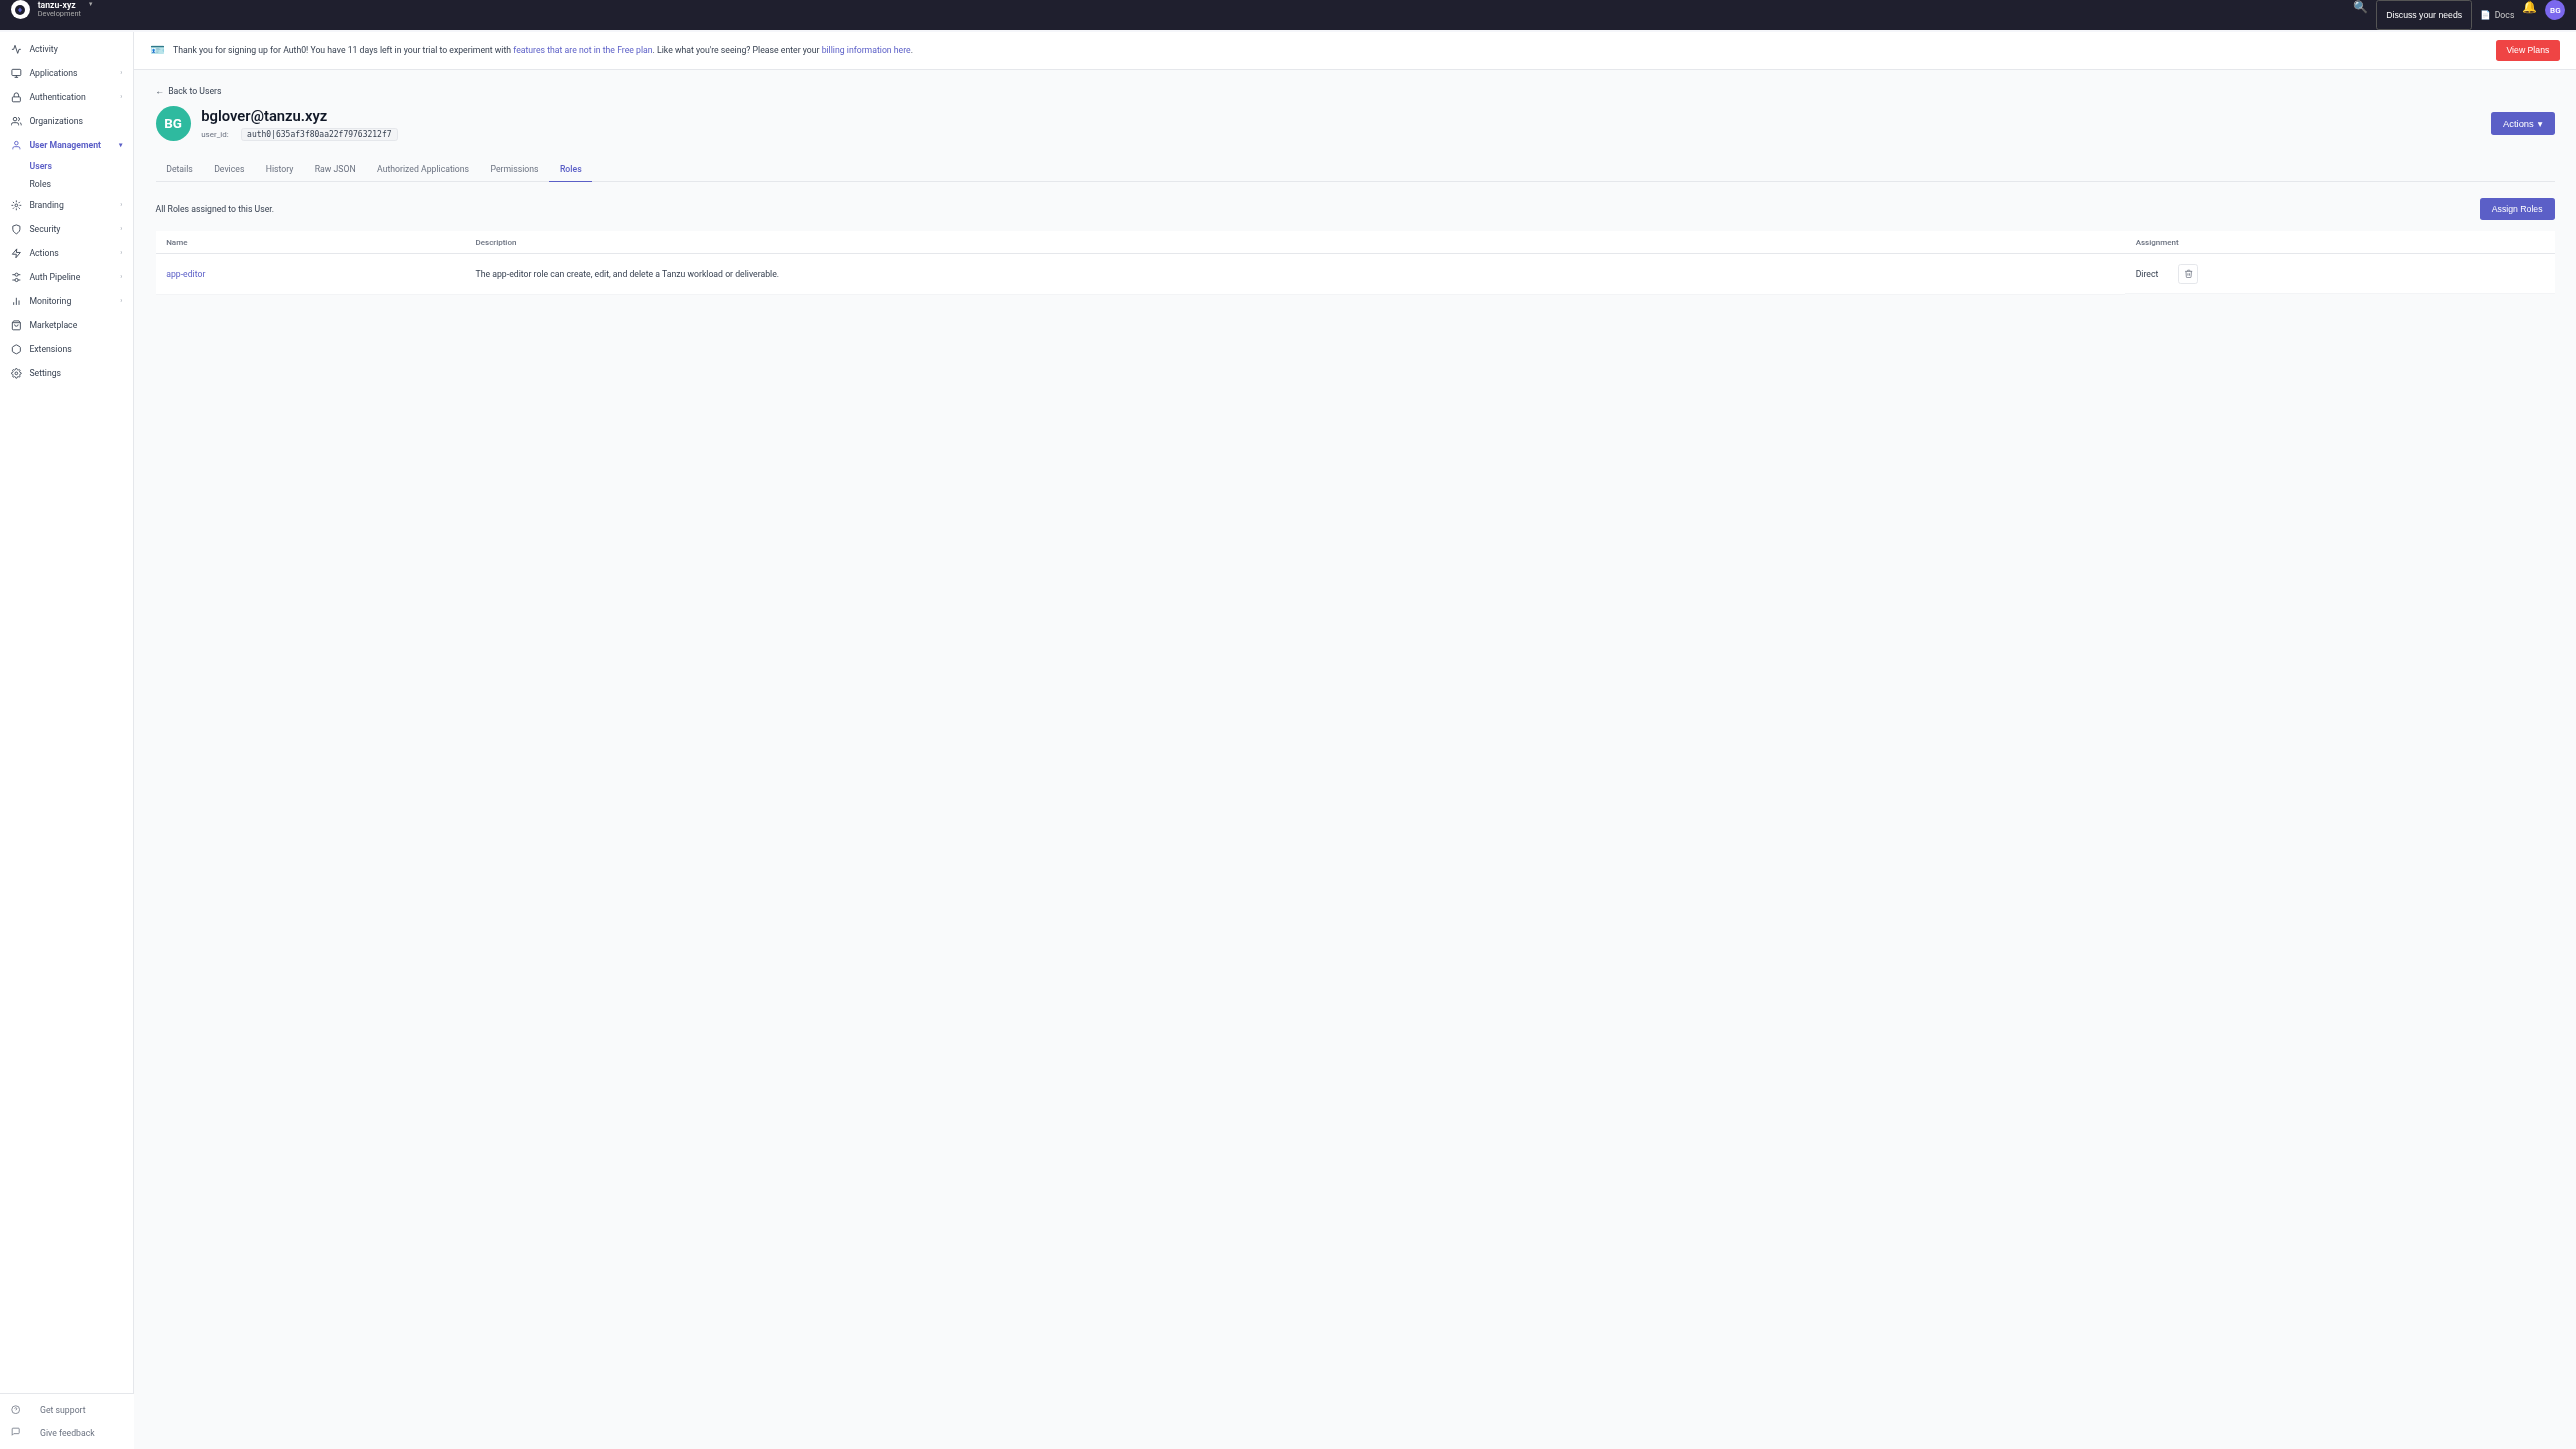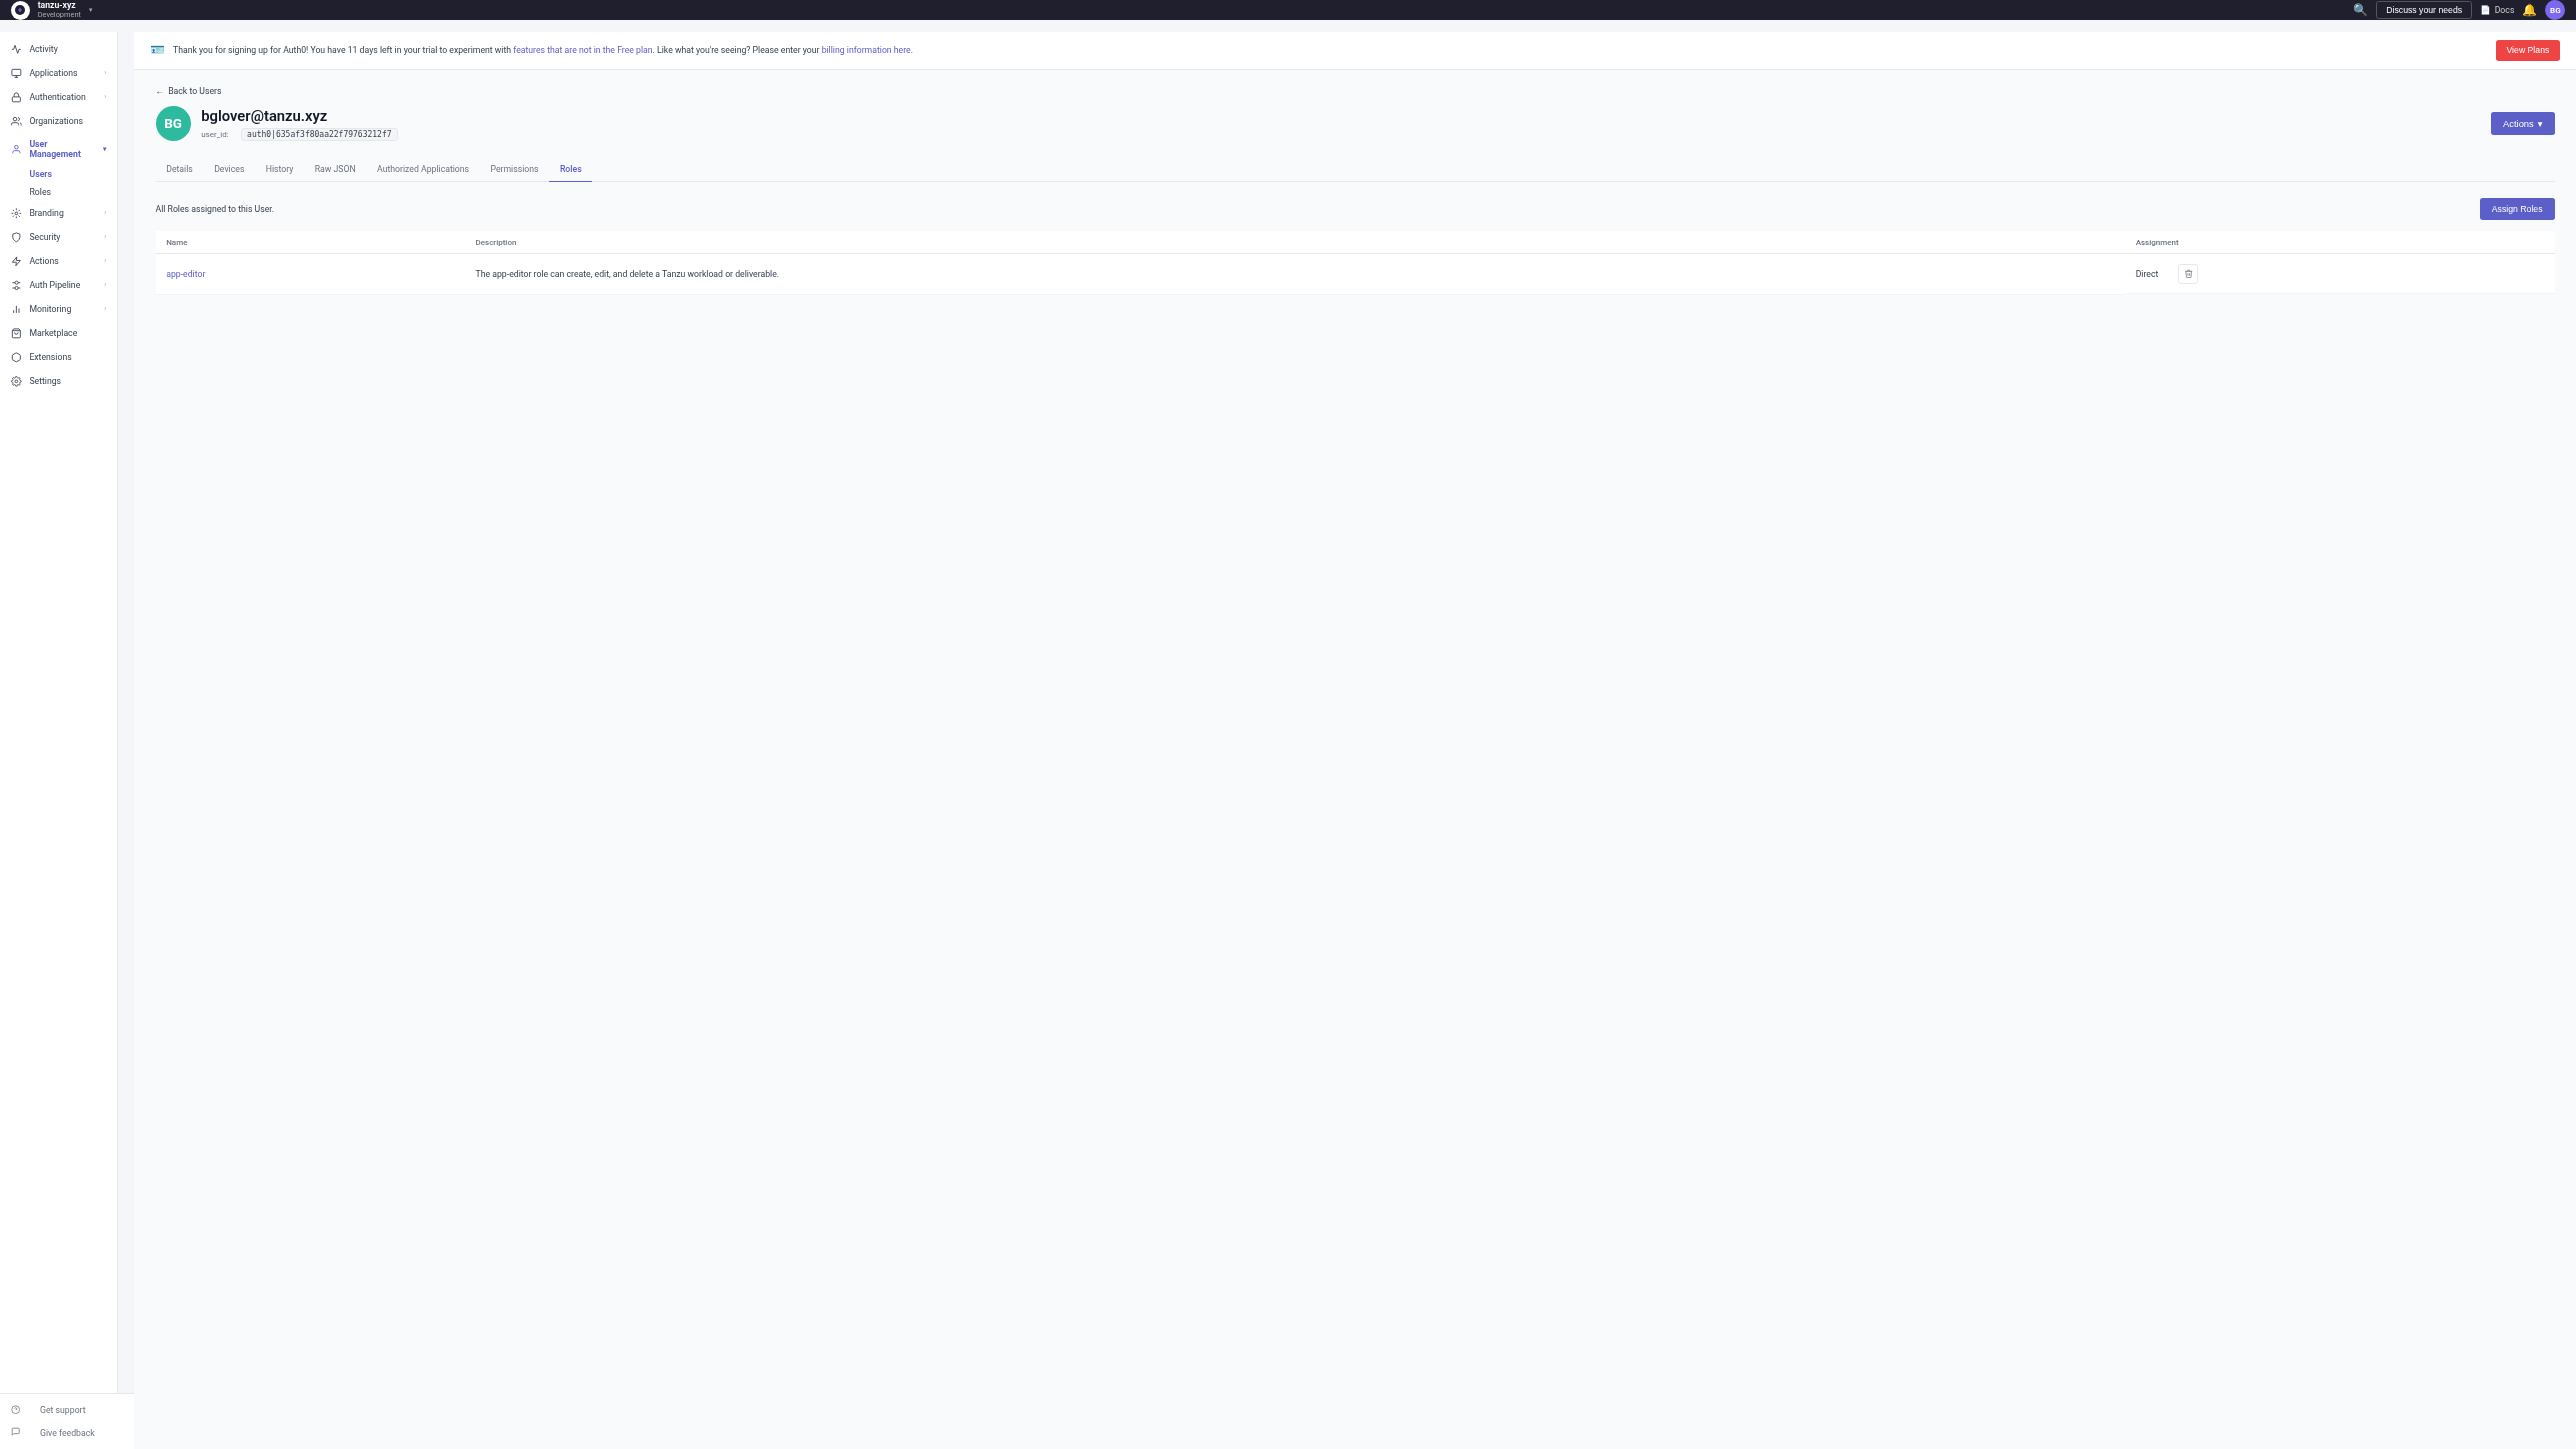--- a/index.html
+++ b/index.html
@@ -1,21 +1,21 @@
 <!DOCTYPE html>
 <html style="font-size:10.7px"><head>
   <meta charset="utf-8">
   <style>
     * { box-sizing: border-box; margin: 0; padding: 0; }
     body { font-family: -apple-system, BlinkMacSystemFont, 'Segoe UI', Roboto, sans-serif; background: #f5f6fa; color: #1a1a2e; font-size: 9.4px; }
 
     
     .topnav {
-      display: flex; align-items: center; background: #1f1f2e; color: #fff;
-      height: 20px; padding: 0 10.7px; gap: 8px; position: fixed; top: 0; left: 0; right: 0; z-index: 100;
+      display: flex; background: #1f1f2e; color: #fff;
+      height: 30px; padding: 0 10.7px; gap: 8px; position: fixed; top: 0; left: 0; right: 0; z-index: 100;
     }
     .topnav-logo { width: 19px; height: 19px; background: #fff; border-radius: 50%; display: flex; align-items: center; justify-content: center; }
     .topnav-logo svg { width: 12px; height: 12px; }
     .topnav-tenant { display: flex; flex-direction: column; line-height: 1.2; cursor: pointer; }
     .topnav-tenant .tenant-name { font-weight: 600; font-size: 8.7px; }
     .topnav-tenant .tenant-env { font-size: 7.4px; color: #aaa; }
     .topnav-chevron { color: #aaa; font-size: 6.7px; }
     .topnav-spacer { flex: 1; }
     .topnav-search { color: #aaa; cursor: pointer; font-size: 12px; }
     .topnav-discuss-btn {
@@ -24,21 +24,21 @@
     }
     .topnav-docs { display: flex; align-items: center; gap: 3.4px; color: #ccc; cursor: pointer; font-size: 8.7px; }
     .topnav-bell { color: #ccc; font-size: 12px; cursor: pointer; }
     .topnav-avatar {
       width: 20px; height: 20px; border-radius: 50%; background: #7b68ee;
       display: flex; align-items: center; justify-content: center; color: #fff; font-size: 8px; font-weight: 600;
     }
 
     
     .sidebar {
-      position: fixed; top: 32px; left: 0; bottom: 16px; width: 118px;
+      position: fixed; top: 32px; left: 0; bottom: 16px; width: 134px;
       background: #fff; border-right: 0.7px solid #e5e7eb; overflow-y: auto; padding: 5.4px 0;
     }
     .sidebar-item {
       display: flex; align-items: center; gap: 6.7px; padding: 6px 10.7px;
       cursor: pointer; color: #374151; font-size: 8.7px; border-radius: 0;
       position: relative;
     }
     .sidebar-item.active { color: #5b5fc7; font-weight: 700; justify-content: center; }
     .sidebar-item .icon { width: 12px; height: 12px; display: flex; align-items: center; justify-content: center; flex-shrink: 0; }
     .sidebar-item .chevron { margin-left: auto; font-size: 6.7px; color: #9ca3af; }

